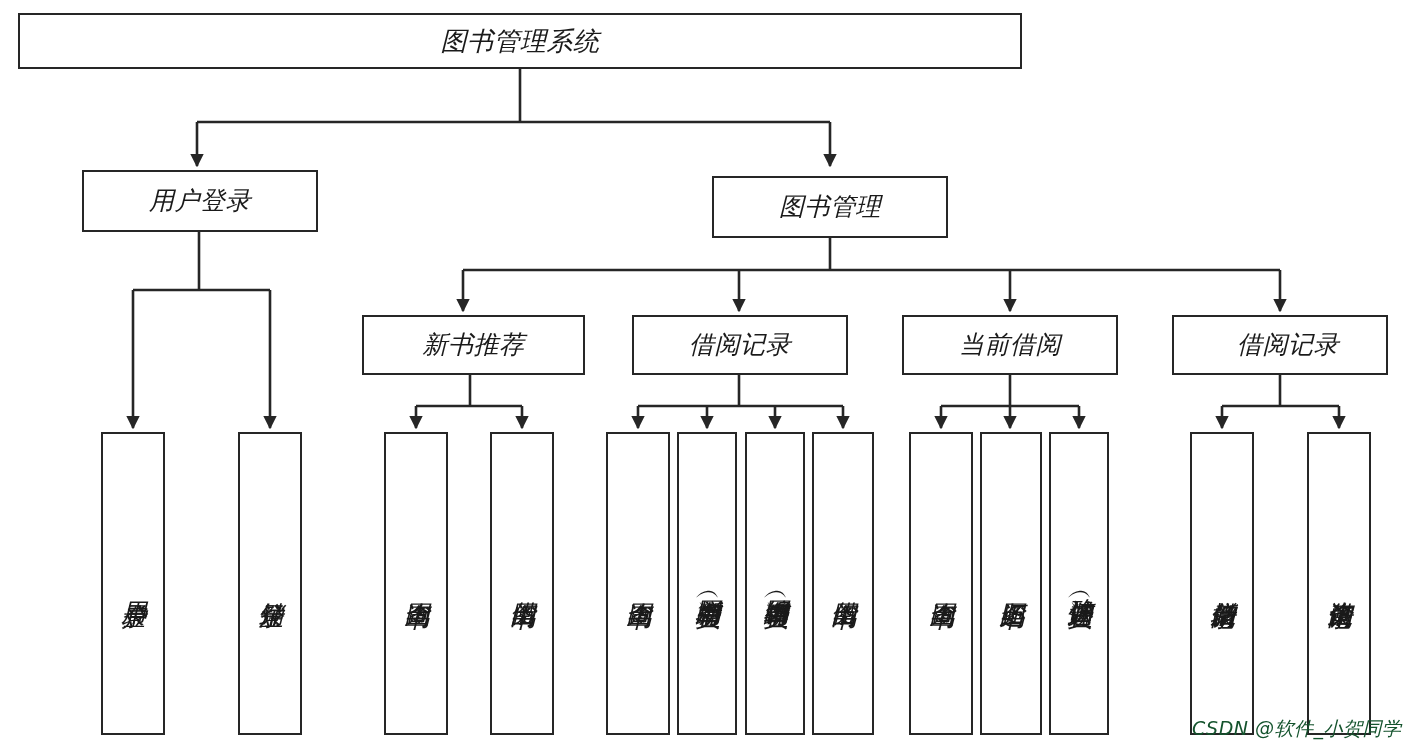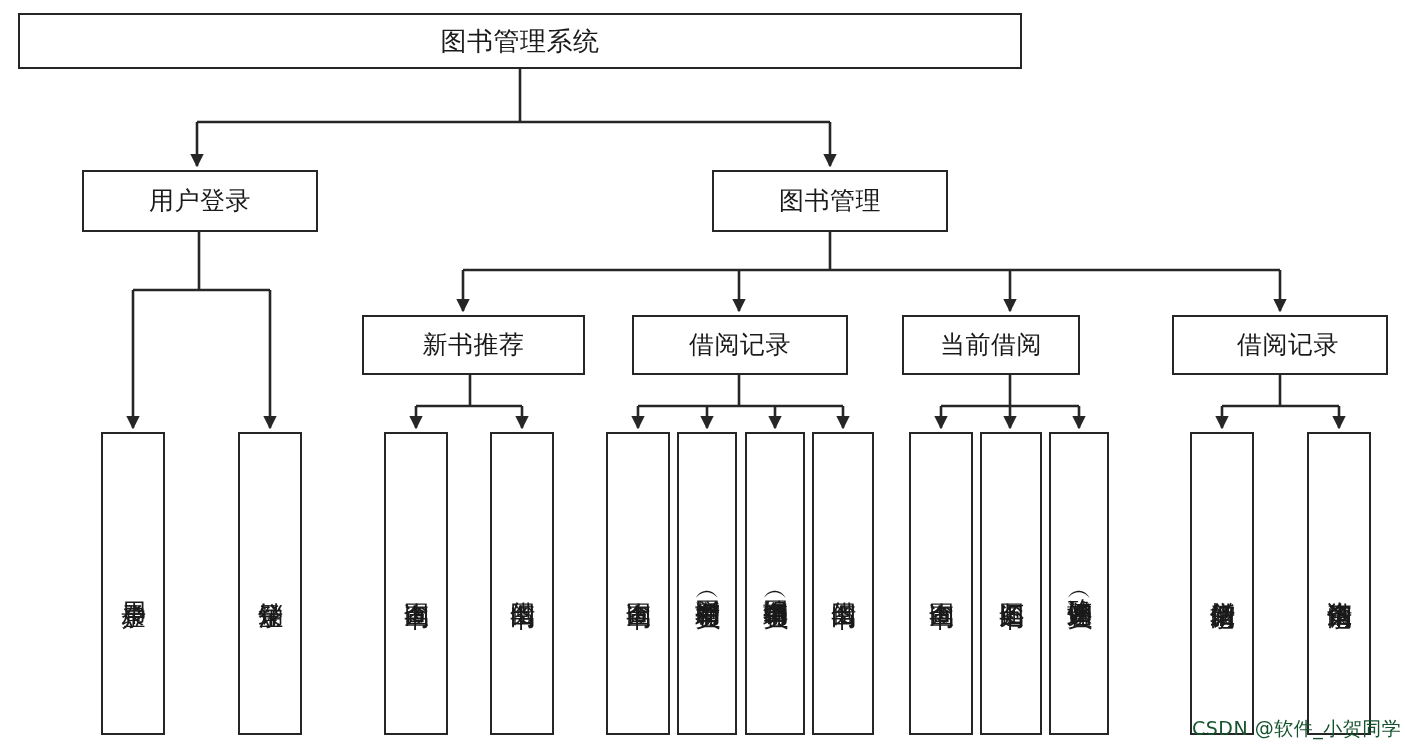--- a/index.html
+++ b/index.html
@@ -9,20 +9,21 @@
   }
   body {
     font-family: "DejaVu Sans", "Liberation Sans", sans-serif;
   }
   #canvas {
     position: relative;
     width: 1405px;
     height: 747px;
     background: #ffffff;
     overflow: hidden;
+    font-style: italic;
   }
   svg#wires {
     position: absolute;
     left: 0;
     top: 0;
     width: 1405px;
     height: 747px;
     pointer-events: none;
   }
   .node {
@@ -125,31 +126,31 @@
     </g>
   </svg>
 
   <div class="node horiz root" style="left:18px; top:13px; width:1004px; height:56px;">
     <span class="node-label">图书管理系统</span>
   </div>
 
   <div class="node horiz" style="left:82px; top:170px; width:236px; height:62px;">
     <span class="node-label">用户登录</span>
   </div>
-  <div class="node horiz" style="left:712px; top:170px; width:236px; height:62px;">
+  <div class="node horiz" style="left:712px; top:176px; width:236px; height:62px;">
     <span class="node-label">图书管理</span>
   </div>
 
   <div class="node horiz" style="left:362px; top:315px; width:223px; height:60px;">
     <span class="node-label">新书推荐</span>
   </div>
   <div class="node horiz" style="left:632px; top:315px; width:216px; height:60px;">
     <span class="node-label">借阅记录</span>
   </div>
-  <div class="node horiz" style="left:902px; top:315px; width:178px; height:60px;">
+  <div class="node horiz" style="left:902px; top:315px; width:216px; height:60px;">
     <span class="node-label">当前借阅</span>
   </div>
   <div class="node horiz" style="left:1172px; top:315px; width:216px; height:60px;padding-left:16px;">
     <span class="node-label">借阅记录</span>
   </div>
 
   <div class="node vert" style="left:101px; top:432px; width:64px; height:303px;">
     <span class="node-label">用户登录</span>
   </div>
   <div class="node vert" style="left:238px; top:432px; width:64px; height:303px;">

